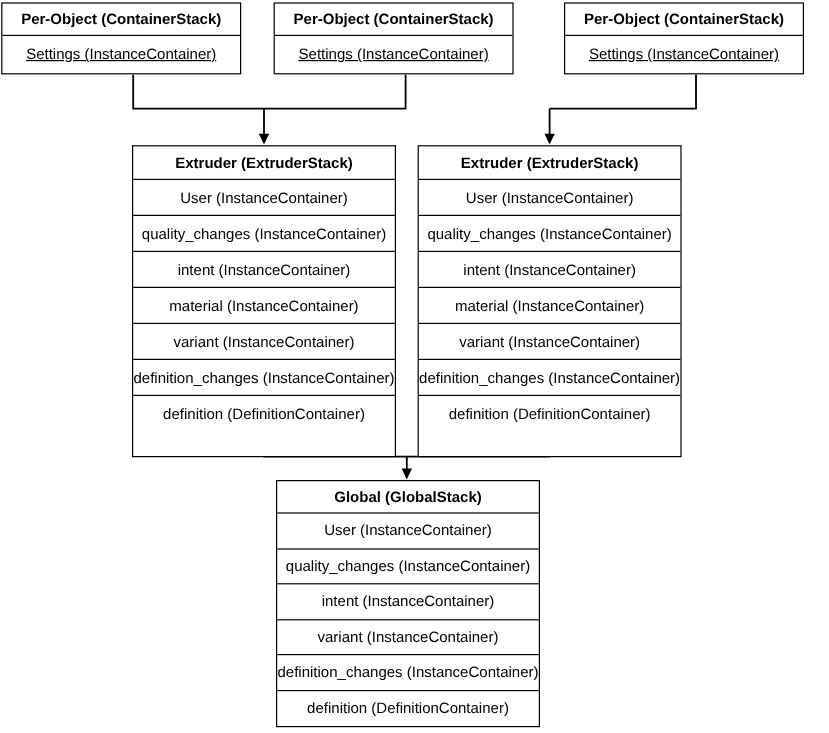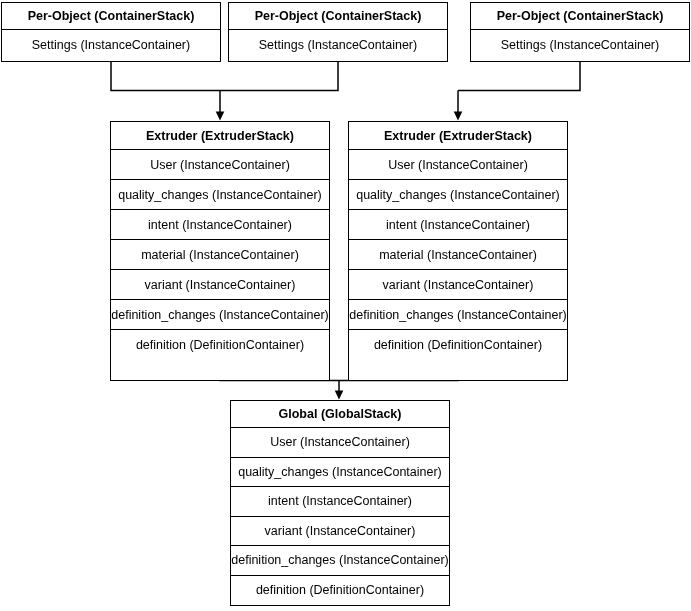--- a/index.html
+++ b/index.html
@@ -48,23 +48,23 @@
     flex: 0 0 auto;
     border-top: 1.5px solid #000000;
     display: flex;
     align-items: center;
     justify-content: center;
     font-size: 12.5px;
     white-space: nowrap;
     overflow: hidden;
   }
   
-  .node.stack-small  { width: 220px; height: 60px; }
+  .node.stack-small  { width: 200px; height: 60px; }
   .node.stack-small .node-header { height: 26px; }
-  .node.stack-small .node-row    { height: 31px; }
+  .node.stack-small .node-row    { height: 31px; text-decoration: underline; }
   
   .node.stack-extruder { width: 220px; height: 260px; }
   .node.stack-extruder .node-header { height: 27px; }
   .node.stack-extruder .node-row    { height: 30px; }
   
   .node.stack-global { width: 220px; height: 206px; }
   .node.stack-global .node-header { height: 26px; }
   .node.stack-global .node-row    { height: 29.5px; }
 
   #per-object-1 { left: 1px;   top: 2px; }

